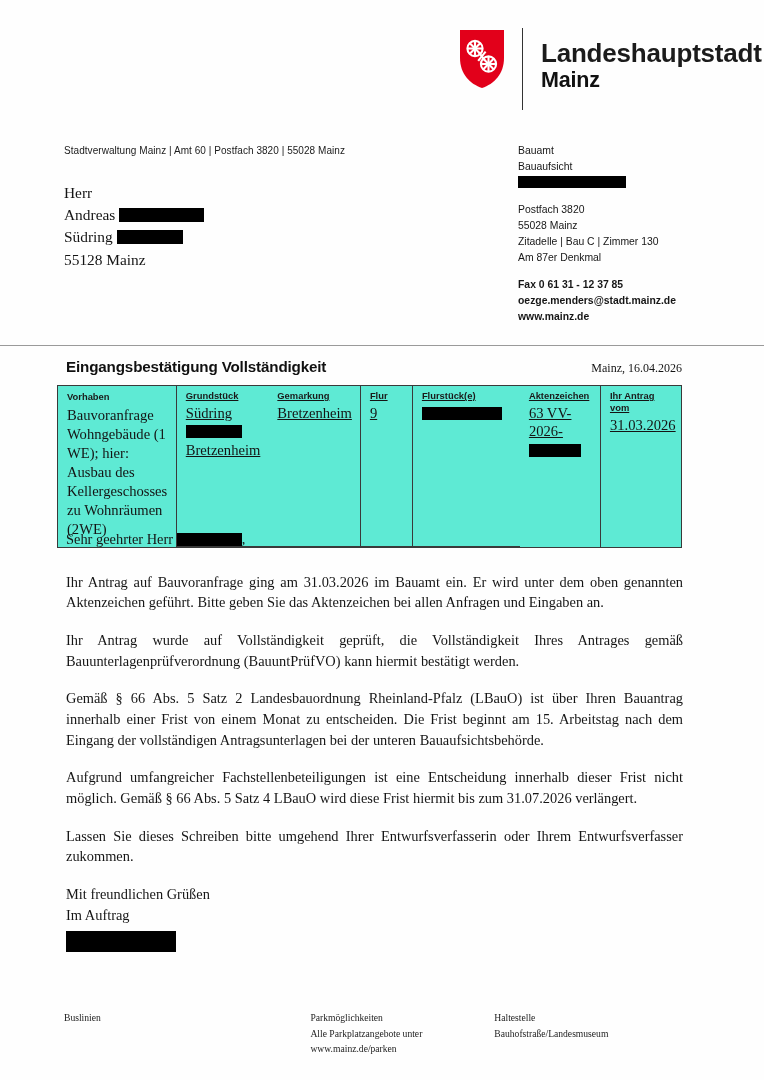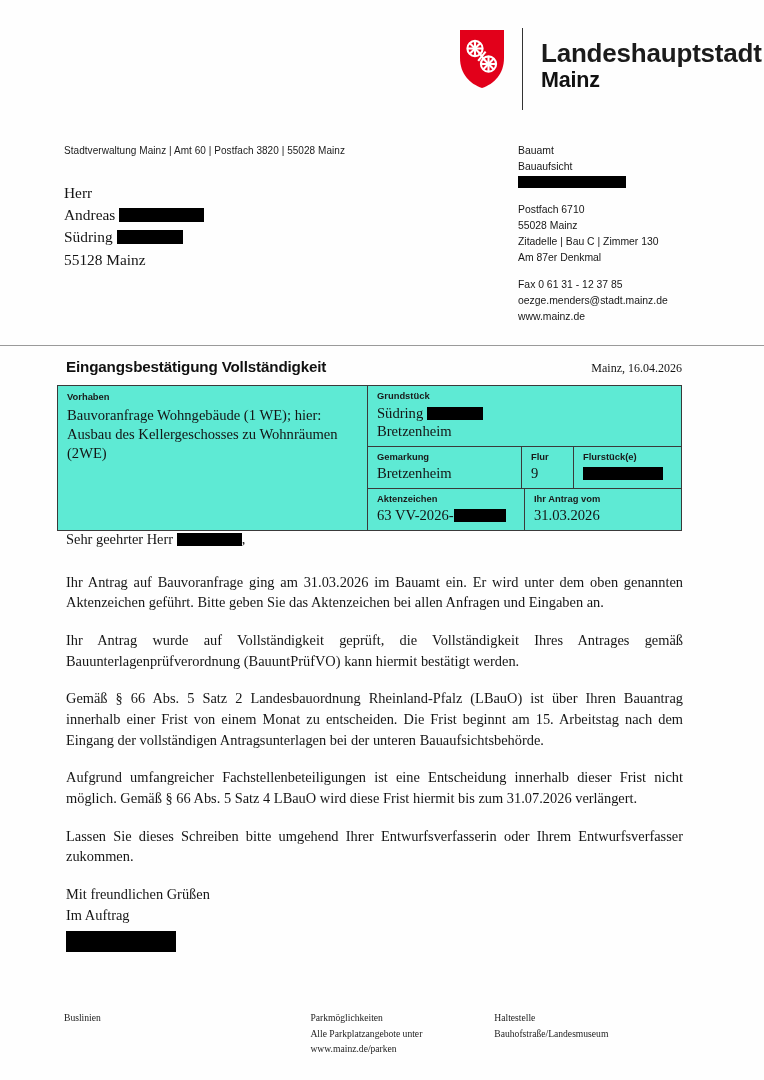--- a/index.html
+++ b/index.html
@@ -93,21 +93,21 @@
   .contact {
     position: absolute;
     left: 518px;
     top: 143px;
     font-family: "Liberation Sans", "DejaVu Sans", sans-serif;
     font-size: 10.4px;
     line-height: 1.54;
     color: #161616;
   }
   .contact .blk { margin-bottom: 11px; }
-  .contact .blk:last-child { margin-bottom: 16px; }
+  .contact .blk:last-child { margin-bottom: 16px; font-weight: bold; }
   .contact .cline { white-space: nowrap; }
 
   
   .rule {
     position: absolute;
     left: 0;
     right: 0;
     top: 345px;
     height: 1px;
     background: #9a9a9a;
@@ -149,21 +149,22 @@
   }
   .dt-left {
     width: 310px;
     box-sizing: border-box;
     border-right: 1px solid #3a3a3a;
     padding: 5px 8px 8px 9px;
   }
   .dt-right {
     flex: 1;
     display: flex;
-    flex-direction: column;
+    flex-direction: row;
+    text-decoration: underline;
   }
   .dt-row {
     border-bottom: 1px solid #3a3a3a;
     display: flex;
   }
   .dt-row:last-child { border-bottom: none; }
 
   .dt-cell {
     padding: 4px 8px 5px 9px;
     box-sizing: border-box;
@@ -274,21 +275,21 @@
     <div class="rline">55128 Mainz</div>
   </div>
 
   <div class="contact">
     <div class="blk">
       <div class="cline">Bauamt</div>
       <div class="cline">Bauaufsicht</div>
       <div class="cline"><span class="redact" style="width:108px;height:12px;"></span></div>
     </div>
     <div class="blk">
-      <div class="cline">Postfach 6710</div>
+      <div class="cline">Postfach 3820</div>
       <div class="cline">55028 Mainz</div>
       <div class="cline">Zitadelle | Bau C | Zimmer 130</div>
       <div class="cline">Am 87er Denkmal</div>
     </div>
     <div class="blk">
       <div class="cline">Fax 0 61 31 - 12 37 85</div>
       <div class="cline">oezge.menders@stadt.mainz.de</div>
       <div class="cline">www.mainz.de</div>
     </div>
   </div>

